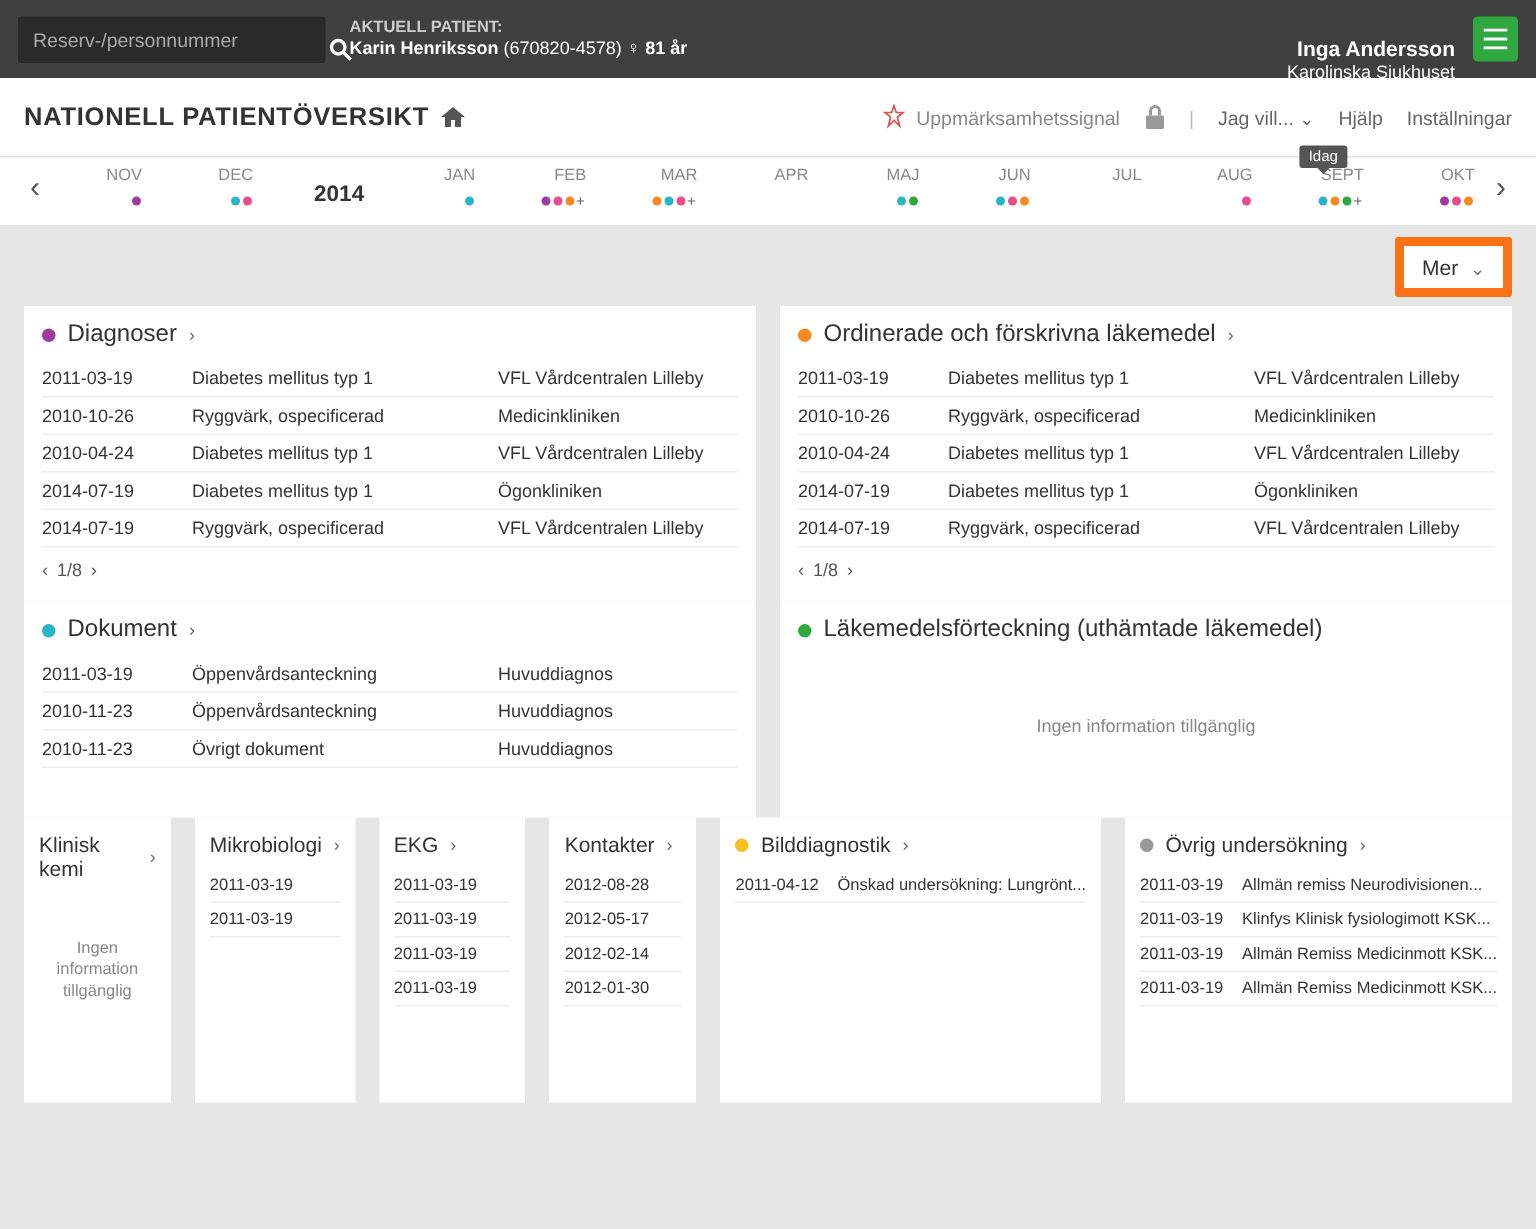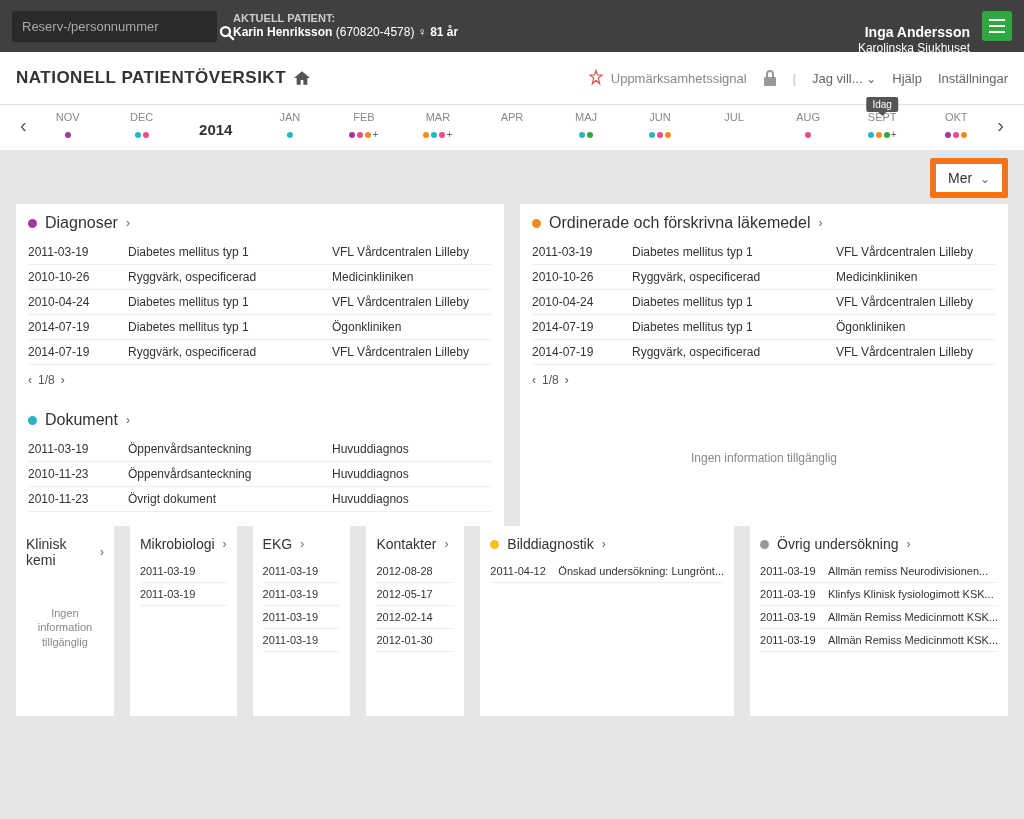--- a/index.html
+++ b/index.html
@@ -21,21 +21,21 @@
 .home-icon { font-size: 15px; color: #555; cursor: pointer; }
 .subbar-right { margin-left: auto; display: flex; align-items: center; gap: 16px; font-size: 13px; color: #666; }
 .attn { display: flex; align-items: center; gap: 6px; color: #888; }
 .lock-ic { color: #999; }
 .dd { cursor: pointer; }
 .link { cursor: pointer; }
 
 .timeline-wrap { background: #fff; border-top: 1px solid #e0e0e0; padding: 6px 16px 10px; display: flex; align-items: center; position: relative; }
 .tl-prev, .tl-next { font-size: 20px; color: #555; cursor: pointer; padding: 0 4px; }
 .tl-grid { flex: 1; display: flex; justify-content: space-between; align-items: flex-start; margin: 0 10px; }
-.tl-col { text-align: center; min-width: 54px; position: relative; }
+.tl-col { text-align: right; min-width: 54px; position: relative; }
 .tl-year { font-weight: 700; font-size: 15px; padding-top: 10px; }
 .tl-month { font-size: 11px; color: #888; }
 .tl-dots { margin-top: 6px; font-size: 10px; letter-spacing: 1px; }
 .dot { display: inline-block; width: 6px; height: 6px; border-radius: 50%; margin: 0 1px; }
 .d-purple { background: #a03aa0; }
 .d-cyan { background: #2ab5c5; }
 .d-orange { background: #f58a20; }
 .d-pink { background: #e84c8a; }
 .d-green { background: #2fa83f; }
 .tl-plus { font-size: 10px; color: #666; }
@@ -300,20 +300,24 @@
             <div>Huvuddiagnos</div>
           </div>
           <div class="tbl-row">
             <div>2010-11-23</div>
             <div>Övrigt dokument</div>
             <div>Huvuddiagnos</div>
           </div>
         </div>
     </div>
     <div class="card">
+      <div class="card-title">
+        <span class="ind" style="background:#2fa83f"></span>
+        <span>Läkemedelsförteckning (uthämtade läkemedel)</span>
+      </div>
       <div class="no-info">Ingen information tillgänglig</div>
     </div>
   </div>
 
   <div class="row-bottom">
     <div class="col-left">
       <div class="smcard">
         <div class="card-title">
             <span>Klinisk kemi</span>
             <span class="chev">›</span>

